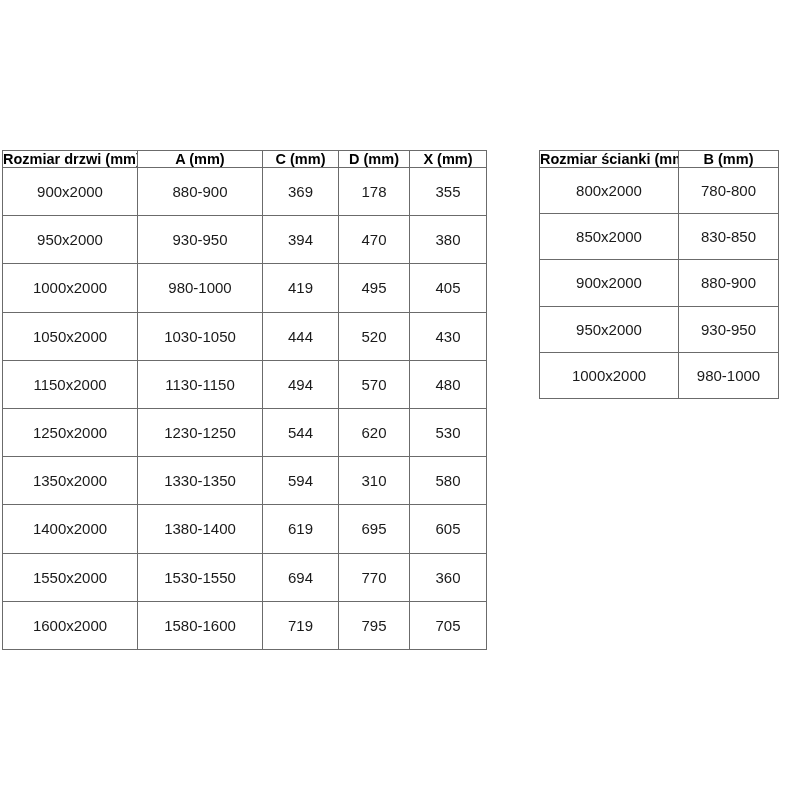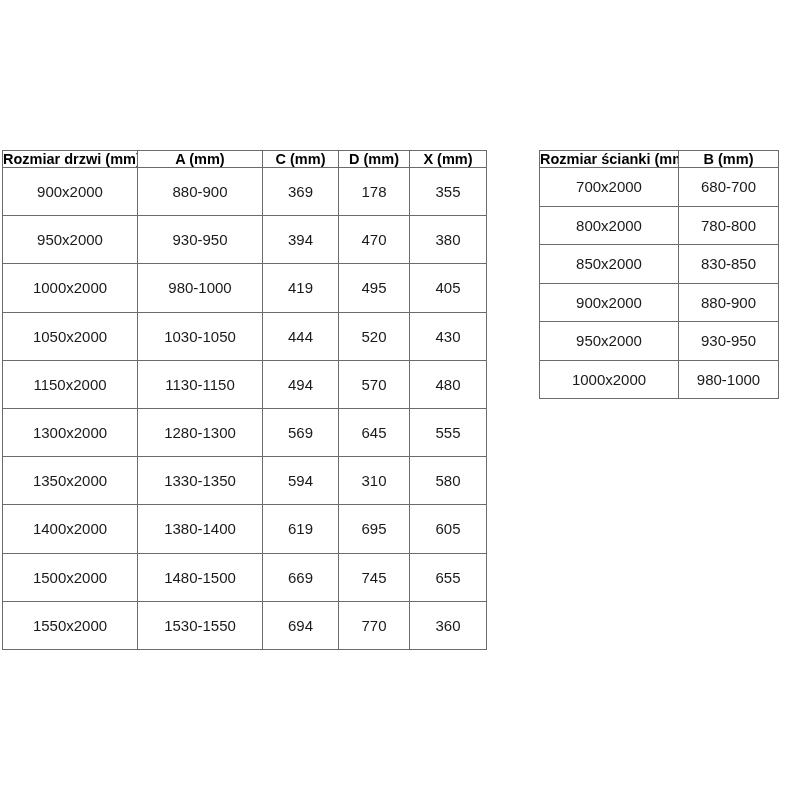--- a/index.html
+++ b/index.html
@@ -103,72 +103,68 @@
           <td>430</td>
         </tr>
         <tr>
           <td>1150x2000</td>
           <td>1130-1150</td>
           <td>494</td>
           <td>570</td>
           <td>480</td>
         </tr>
         <tr>
-          <td>1300x2000</td>
-          <td>1280-1300</td>
-          <td>569</td>
-          <td>645</td>
-          <td>555</td>
+          <td>1250x2000</td>
+          <td>1230-1250</td>
+          <td>544</td>
+          <td>620</td>
+          <td>530</td>
         </tr>
         <tr>
           <td>1350x2000</td>
           <td>1330-1350</td>
           <td>594</td>
           <td>310</td>
           <td>580</td>
         </tr>
         <tr>
           <td>1400x2000</td>
           <td>1380-1400</td>
           <td>619</td>
           <td>695</td>
           <td>605</td>
         </tr>
         <tr>
-          <td>1500x2000</td>
-          <td>1480-1500</td>
-          <td>669</td>
-          <td>745</td>
-          <td>655</td>
-        </tr>
-        <tr>
           <td>1550x2000</td>
           <td>1530-1550</td>
           <td>694</td>
           <td>770</td>
           <td>360</td>
+        </tr>
+        <tr>
+          <td>1600x2000</td>
+          <td>1580-1600</td>
+          <td>719</td>
+          <td>795</td>
+          <td>705</td>
         </tr>
       </tbody>
     </table>
   <table class="tbl tbl-walls">
       <colgroup>
         <col style="width: 139px;">
         <col style="width: 100px;">
       </colgroup>
       <thead>
         <tr>
           <th>Rozmiar ścianki (mm)</th>
           <th>B (mm)</th>
         </tr>
       </thead>
       <tbody>
-        <tr>
-          <td>700x2000</td>
-          <td>680-700</td>
-        </tr>
         <tr>
           <td>800x2000</td>
           <td>780-800</td>
         </tr>
         <tr>
           <td>850x2000</td>
           <td>830-850</td>
         </tr>
         <tr>
           <td>900x2000</td>

